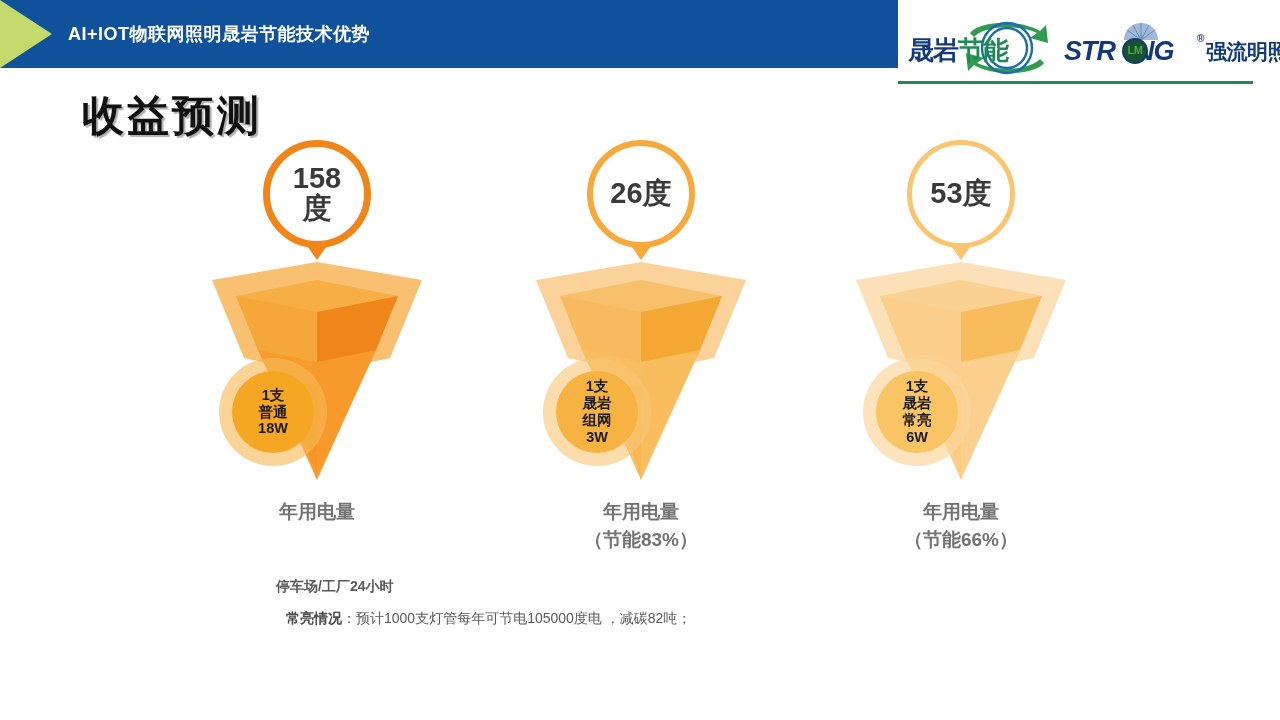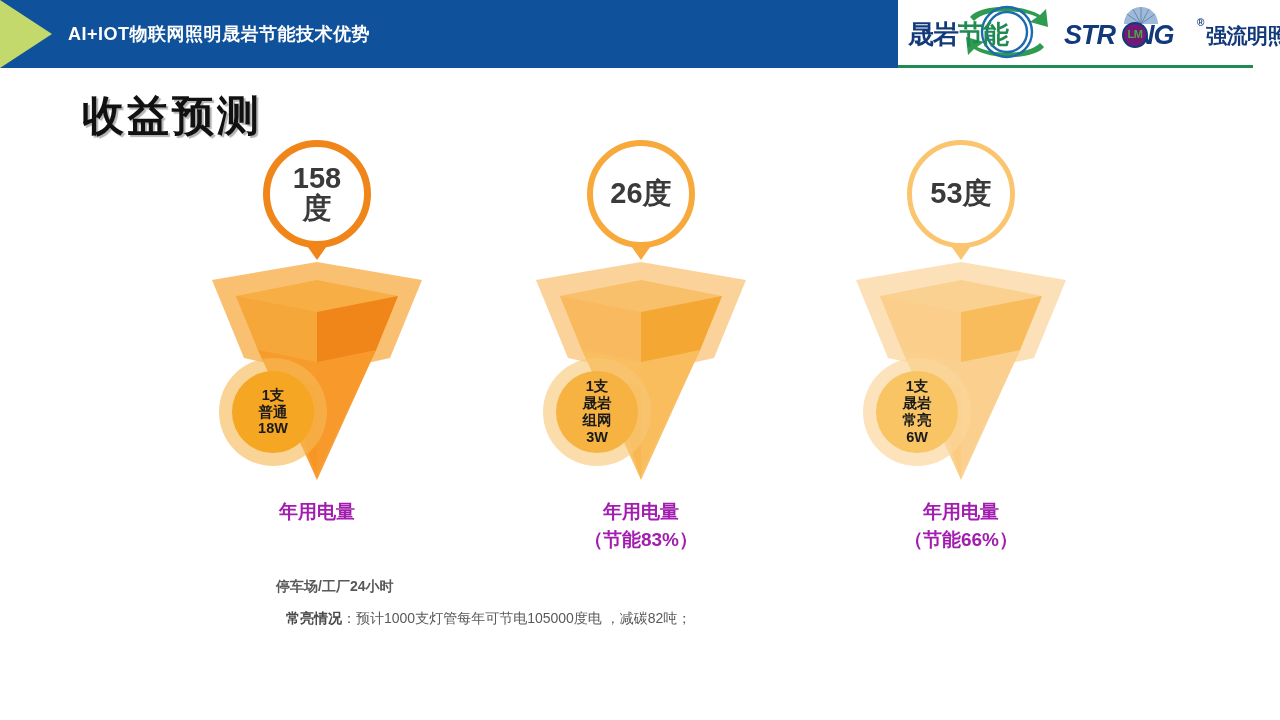--- a/index.html
+++ b/index.html
@@ -45,21 +45,21 @@
     line-height: 68px;
     color: #FFFFFF;
     font-size: 18px;
     font-weight: bold;
     letter-spacing: 0.5px;
     white-space: nowrap;
   }
   .header-logo-panel {
     position: absolute;
     left: 898px;
-    top: 0;
+    top: 16px;
     width: 355px;
     height: 68px;
     background: #FFFFFF;
     border-bottom: 3px solid #1F8A52;
     box-sizing: border-box;
   }
   
   .logo-shengyan {
     position: absolute;
     left: 4px;
@@ -107,21 +107,21 @@
     color: #123A7B;
     letter-spacing: -1px;
     white-space: nowrap;
   }
   .logo-strong .ocirc {
     position: absolute;
     left: 58px; top: 16px;
     width: 26px; height: 26px;
     border: 2.5px solid #123A7B;
     border-radius: 50%;
-    background: #701a75;
+    background: #14532d;
     box-sizing: border-box;
   }
   .logo-strong .ocirc span {
     position: absolute;
     left: 0; right: 0; top: 4px;
     text-align: center;
     font-size: 11px;
     font-weight: bold;
     font-style: normal;
     color: #4FA843;
@@ -259,21 +259,21 @@
 
   
   .caption {
     position: absolute;
     left: 0;
     right: 0;
     top: 358px;
     text-align: center;
     font-size: 19px;
     font-weight: bold;
-    color: #a21caf;
+    color: #737373;
     line-height: 1.45;
     white-space: pre-line;
   }
 
   
   #footnotes {
     position: absolute;
     left: 228px;
     top: 578px;
     width: 820px;

